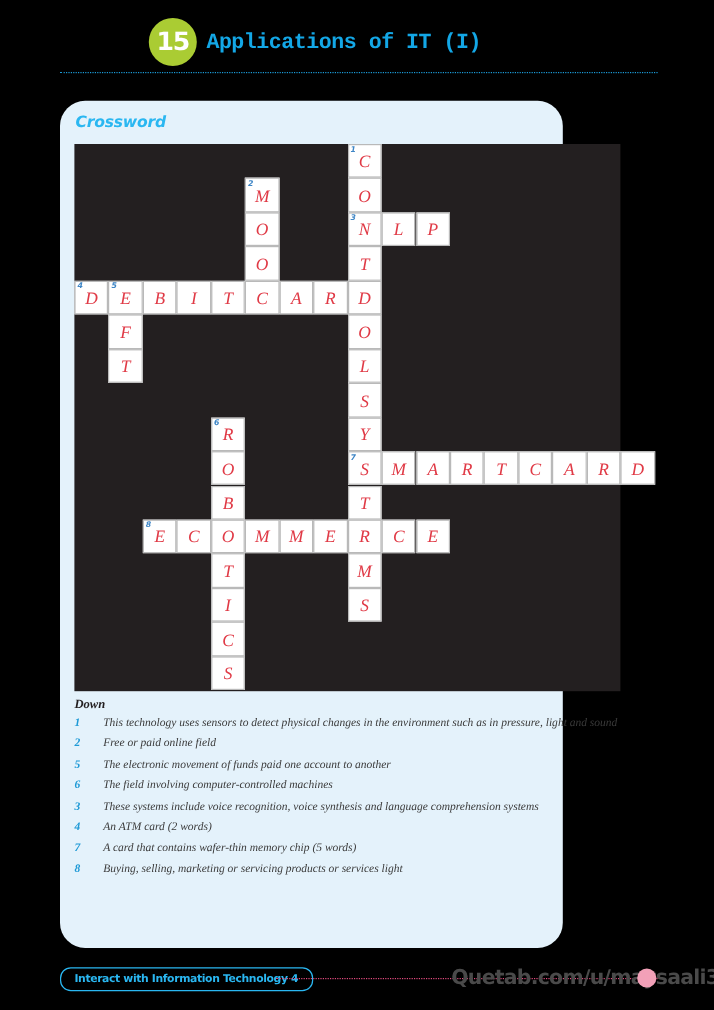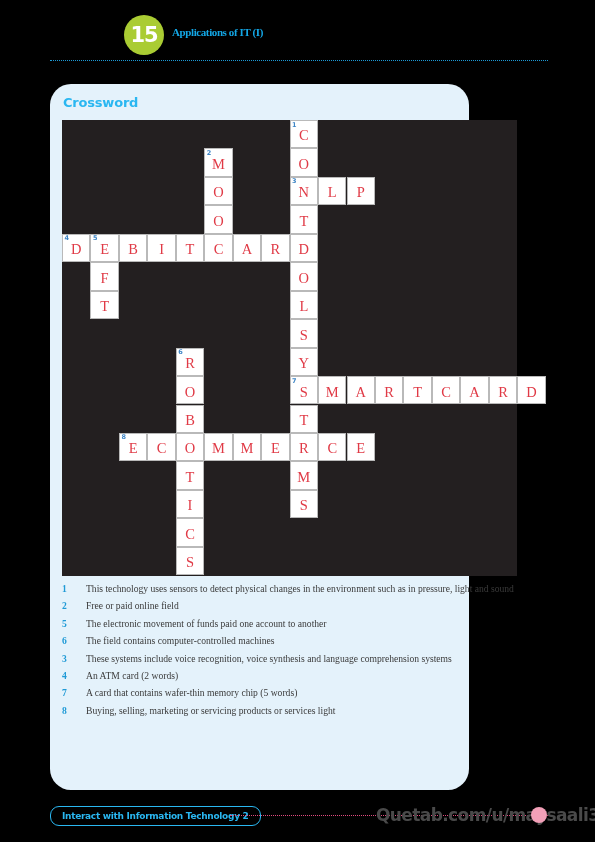--- a/index.html
+++ b/index.html
@@ -60,22 +60,22 @@
     font-size: 21px;
     font-weight: bold;
     letter-spacing: -1px;
     line-height: 1;
   }
   #header-title {
     position: absolute;
     left: 122px;
     top: 8px;
     color: #13a7e6;
-    font-family: Liberation Serif, serif;
-    font-size: 11px;
+    font-family: Liberation Mono, monospace;
+    font-size: 18px;
     font-weight: bold;
     letter-spacing: -0.4px;
     white-space: nowrap;
   }
   #header-rule {
     position: absolute;
     left: 0;
     top: 42px;
     width: 498px;
     height: 0;
@@ -84,20 +84,21 @@
 
   
   #crossword-card {
     position: absolute;
     left: 50px;
     top: 84px;
     width: 419px;
     height: 706px;
     background: #e4f2fb;
     border-radius: 21px;
+    font-style: italic;
   }
   #crossword-heading {
     position: absolute;
     left: 13px;
     top: 11px;
     color: #2ab7f1;
     font-family: "DejaVu Sans", sans-serif;
     font-size: 13px;
     font-weight: bold;
     letter-spacing: -0.2px;
@@ -410,36 +411,37 @@
       </div>
       <div class="cell" style="left: 113.8px; top: 398.3px; width: 28.45px; height: 28.45px;">
         <span class="letter">C</span>
       </div>
       <div class="cell" style="left: 113.8px; top: 426.75px; width: 28.45px; height: 28.45px;">
         <span class="letter">S</span>
       </div>
     </div>
 
   <div id="clues">
+    <div class="clue-section-title">Down</div>
     <div id="down-list">
         <div class="clue-row">
           <div class="clue-num-col">1</div>
           <div class="clue-text">This technology uses sensors to detect physical changes in the environment such as in pressure, light and sound</div>
         </div>
         <div class="clue-row">
           <div class="clue-num-col">2</div>
           <div class="clue-text">Free or paid online field</div>
         </div>
         <div class="clue-row">
           <div class="clue-num-col">5</div>
           <div class="clue-text">The electronic movement of funds paid one account to another</div>
         </div>
         <div class="clue-row">
           <div class="clue-num-col">6</div>
-          <div class="clue-text">The field contains computer-controlled machines</div>
+          <div class="clue-text">The field involving computer-controlled machines</div>
         </div>
       </div>
     <div id="across-list">
         <div class="clue-row">
           <div class="clue-num-col">3</div>
           <div class="clue-text">These systems include voice recognition, voice synthesis and language comprehension systems</div>
         </div>
         <div class="clue-row">
           <div class="clue-num-col">4</div>
           <div class="clue-text">An ATM card (2 words)</div>
@@ -451,19 +453,19 @@
         <div class="clue-row">
           <div class="clue-num-col">8</div>
           <div class="clue-text">Buying, selling, marketing or servicing products or services light</div>
         </div>
       </div>
   </div>
 </div>
 
 <div id="footer">
   <div id="footer-pill">
-    <span>Interact with Information Technology 2</span>
+    <span>Interact with Information Technology 4</span>
   </div>
   <div id="footer-rule"></div>
 </div>
 
 <div id="watermark">Quetab.com/u/maysaali33</div>
 <div id="watermark-dot"></div>
 
 </body></html>

